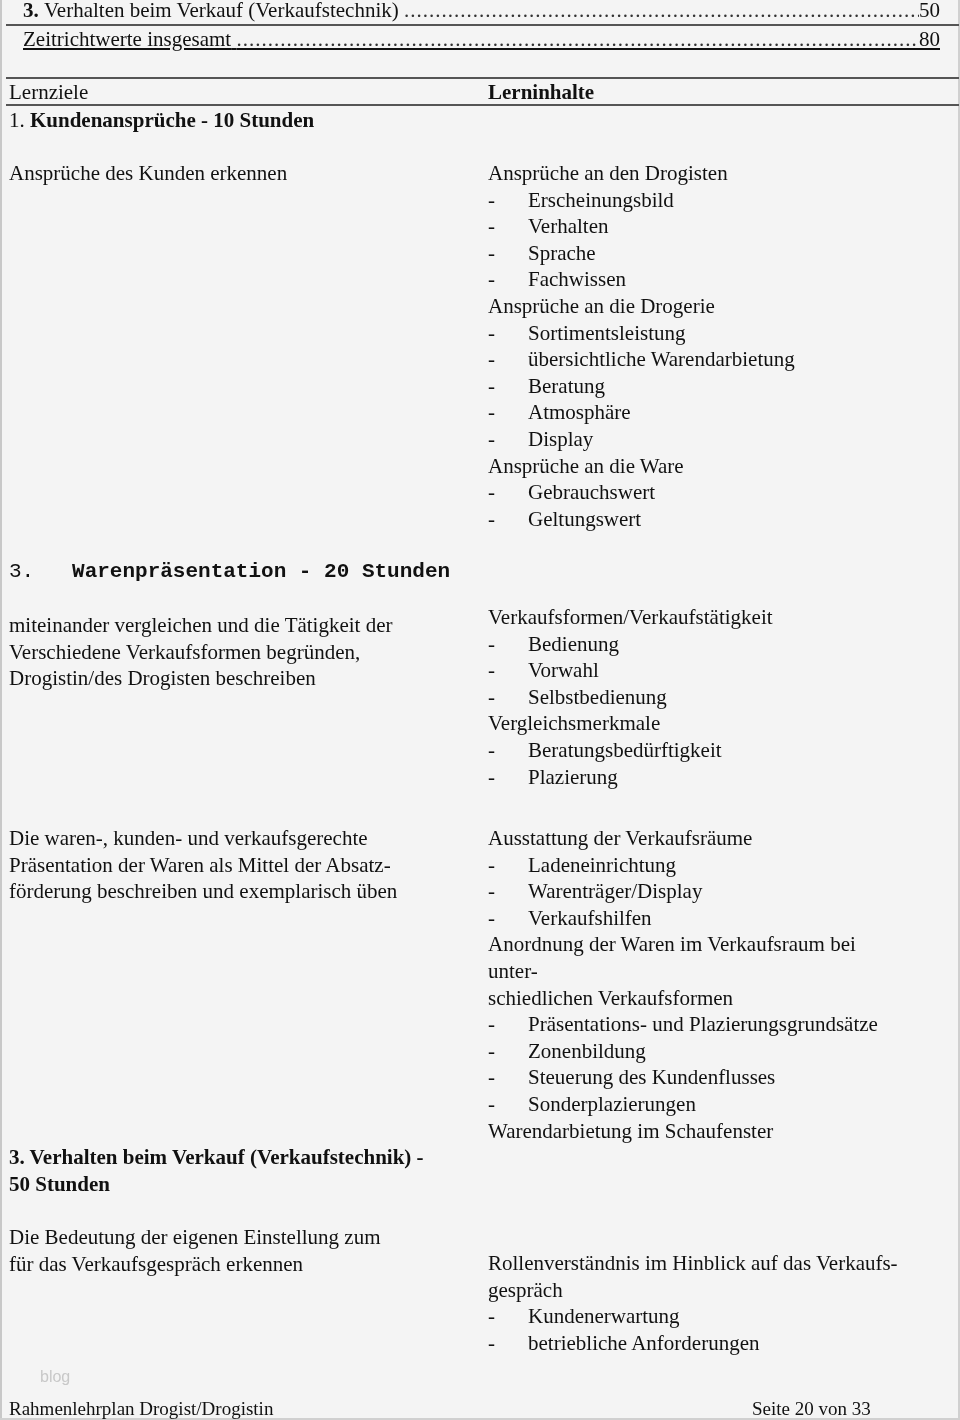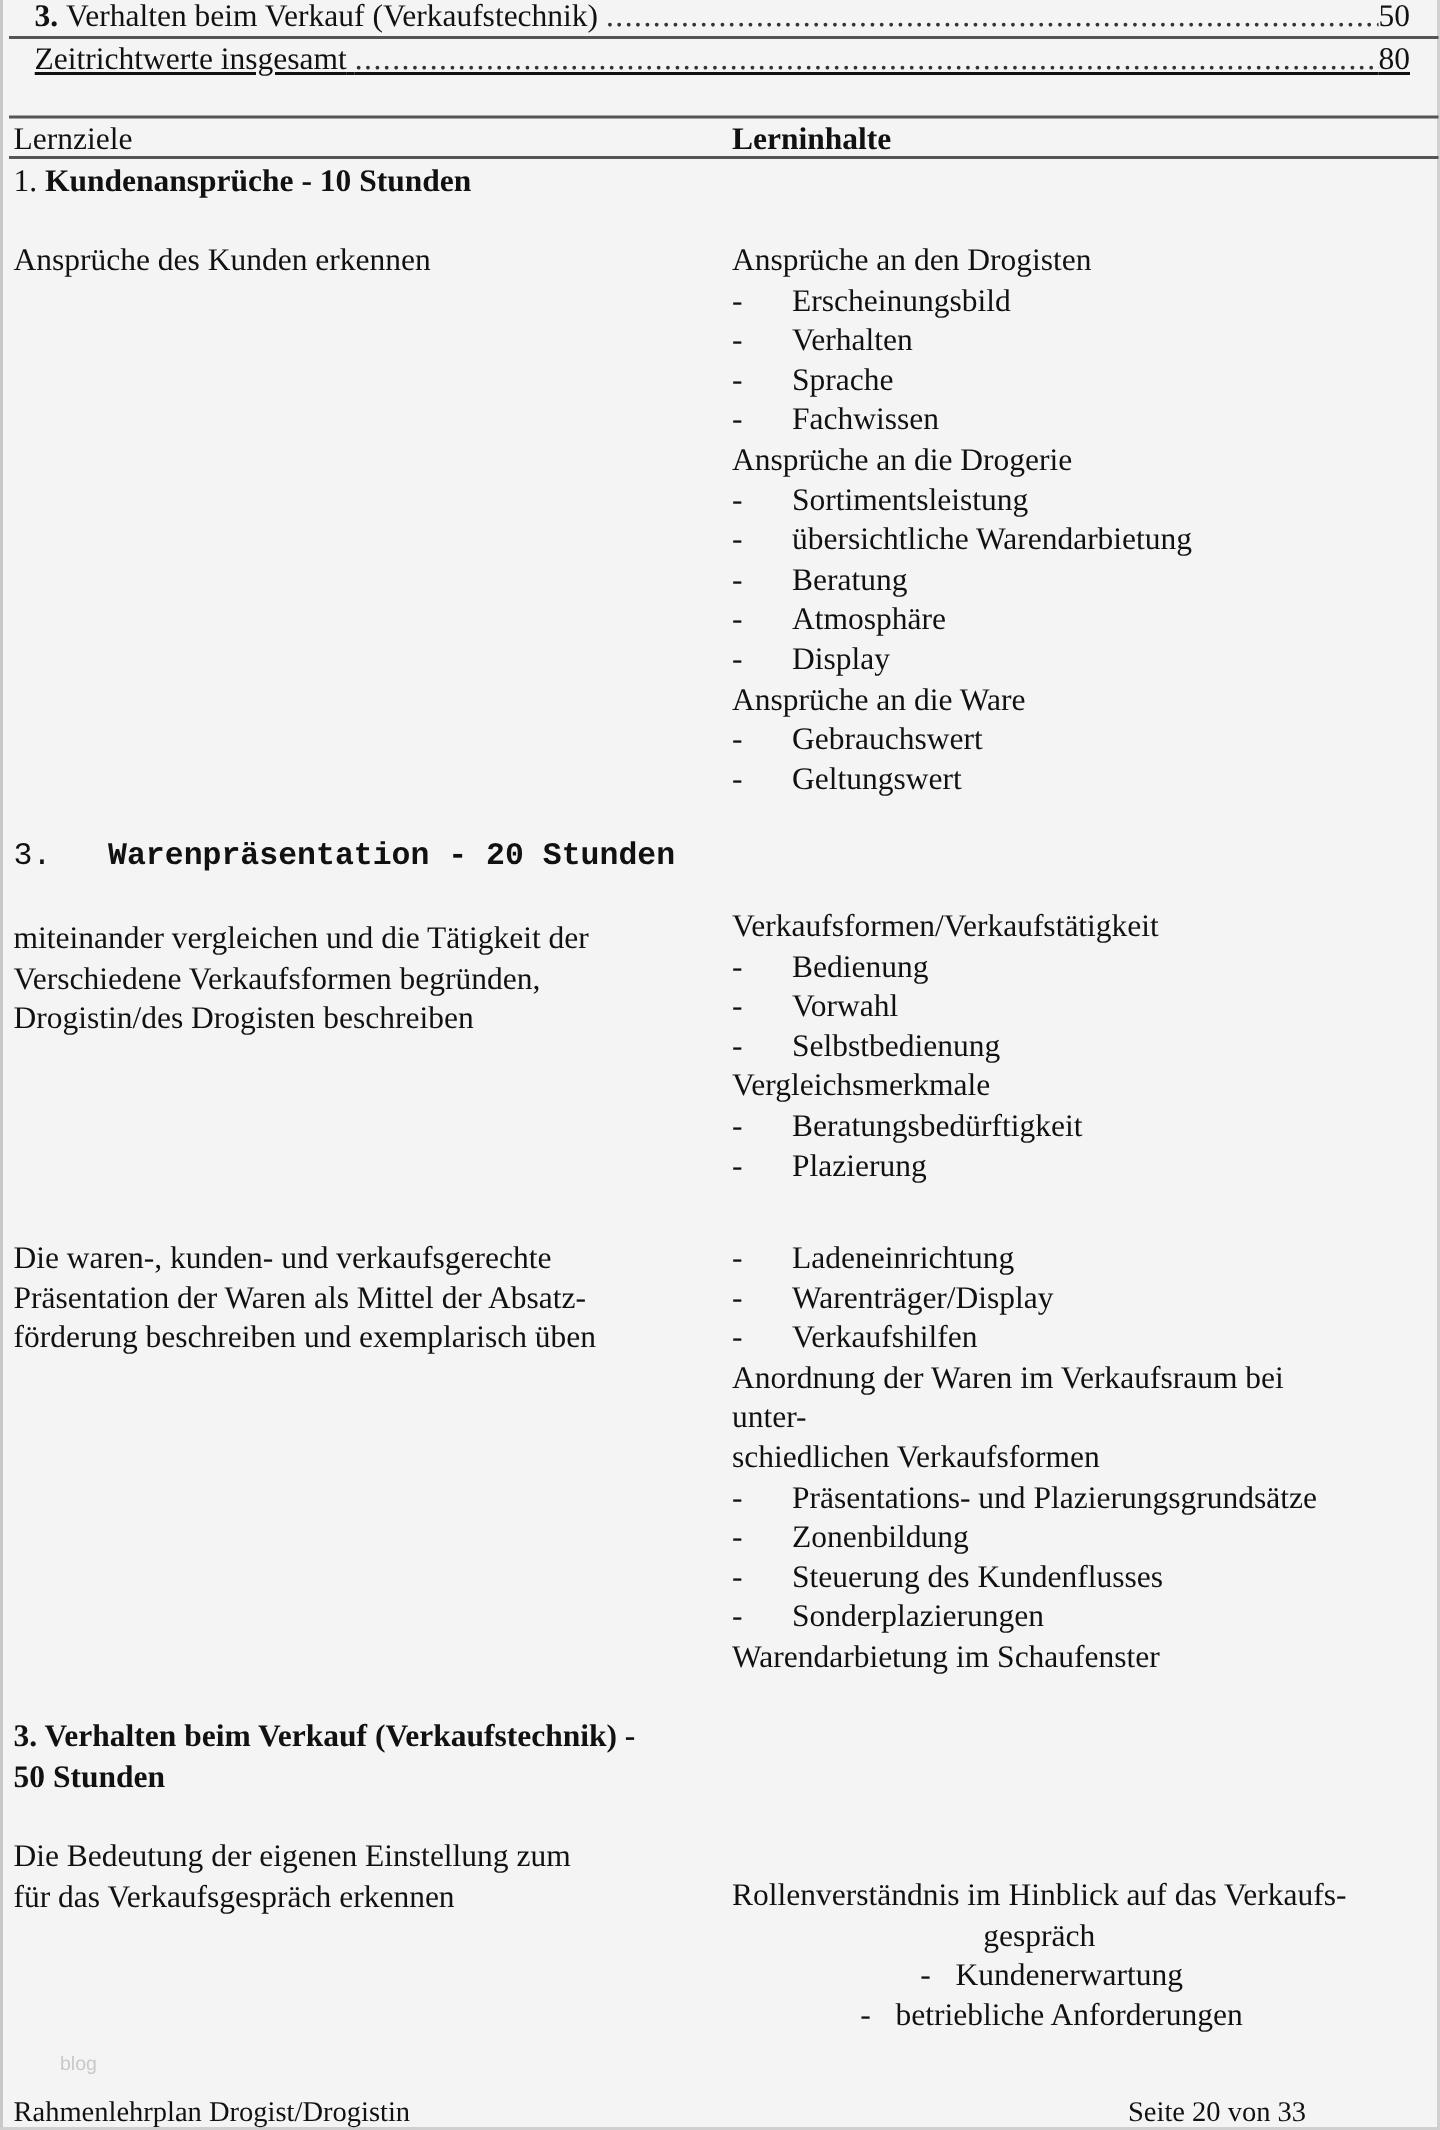--- a/index.html
+++ b/index.html
@@ -25,21 +25,21 @@
     .toc-row .num { padding-left: 0; }
     .hline { position: absolute; left: 6px; width: 953px; height: 2px; background: #555; }
 
     .t { position: absolute; font-size: 21px; line-height: 26.6px; white-space: nowrap; }
     .b { font-weight: bold; }
     .col-l { left: 9px; }
     .col-r { left: 488px; }
     .line { display: block; height: 26.6px; }
     .bullet { display: inline-block; width: 40px; }
     .footer { position: absolute; font-size: 19px; line-height: 22px; top: 1398px; }
-    .watermark { position: absolute; left: 40px; top: 1368px; font-size: 13px; color: #c8c8c8; font-family: "Liberation Sans", sans-serif; }
+    .watermark { position: absolute; left: 40px; top: 1368px; font-size: 16px; color: #c8c8c8; font-family: "Liberation Sans", sans-serif; }
   </style>
 </head>
 <body>
 
 <div class="frame-left"></div>
 <div class="frame-right"></div>
 <div class="frame-bottom"></div>
 
 <div class="toc-row" style="top:-2px;">
   <span class="b">3.</span>&nbsp;<span>Verhalten beim Verkauf (Verkaufstechnik)</span>&nbsp;<span class="dots"></span><span class="num">50</span>
@@ -97,20 +97,21 @@
   <span class="line"><span class="bullet">-</span><span>Beratungsbedürftigkeit</span></span>
   <span class="line"><span class="bullet">-</span><span>Plazierung</span></span>
 </div>
 
 <div class="t col-l" style="top:825px;">
   <span class="line">Die waren-, kunden- und verkaufsgerechte</span>
   <span class="line">Präsentation der Waren als Mittel der Absatz-</span>
   <span class="line">förderung beschreiben und exemplarisch üben</span>
 </div>
 <div class="t col-r" style="top:825px;">
+  <span class="line">Ausstattung der Verkaufsräume</span>
   <span class="line"><span class="bullet">-</span><span>Ladeneinrichtung</span></span>
   <span class="line"><span class="bullet">-</span><span>Warenträger/Display</span></span>
   <span class="line"><span class="bullet">-</span><span>Verkaufshilfen</span></span>
   <span class="line">Anordnung der Waren im Verkaufsraum bei</span>
   <span class="line">unter-</span>
   <span class="line">schiedlichen Verkaufsformen</span>
   <span class="line"><span class="bullet">-</span><span>Präsentations- und Plazierungsgrundsätze</span></span>
   <span class="line"><span class="bullet">-</span><span>Zonenbildung</span></span>
   <span class="line"><span class="bullet">-</span><span>Steuerung des Kundenflusses</span></span>
   <span class="line"><span class="bullet">-</span><span>Sonderplazierungen</span></span>
@@ -119,21 +120,21 @@
 
 <div class="t col-l b" style="top:1144px;">
   <span class="line">3. Verhalten beim Verkauf (Verkaufstechnik) -</span>
   <span class="line">50 Stunden</span>
 </div>
 
 <div class="t col-l" style="top:1224px;">
   <span class="line">Die Bedeutung der eigenen Einstellung zum</span>
   <span class="line">für das Verkaufsgespräch erkennen</span>
 </div>
-<div class="t col-r" style="top:1250px;text-align:center;">
+<div class="t col-r" style="top:1250px;">
   <span class="line">Rollenverständnis im Hinblick auf das Verkaufs-</span>
   <span class="line">gespräch</span>
   <span class="line"><span class="bullet">-</span><span>Kundenerwartung</span></span>
   <span class="line"><span class="bullet">-</span><span>betriebliche Anforderungen</span></span>
 </div>
 
 <div class="watermark">blog</div>
 
 <div class="footer" style="left:9px;">Rahmenlehrplan Drogist/Drogistin</div>
 <div class="footer" style="left:752px;">Seite 20 von 33</div>

